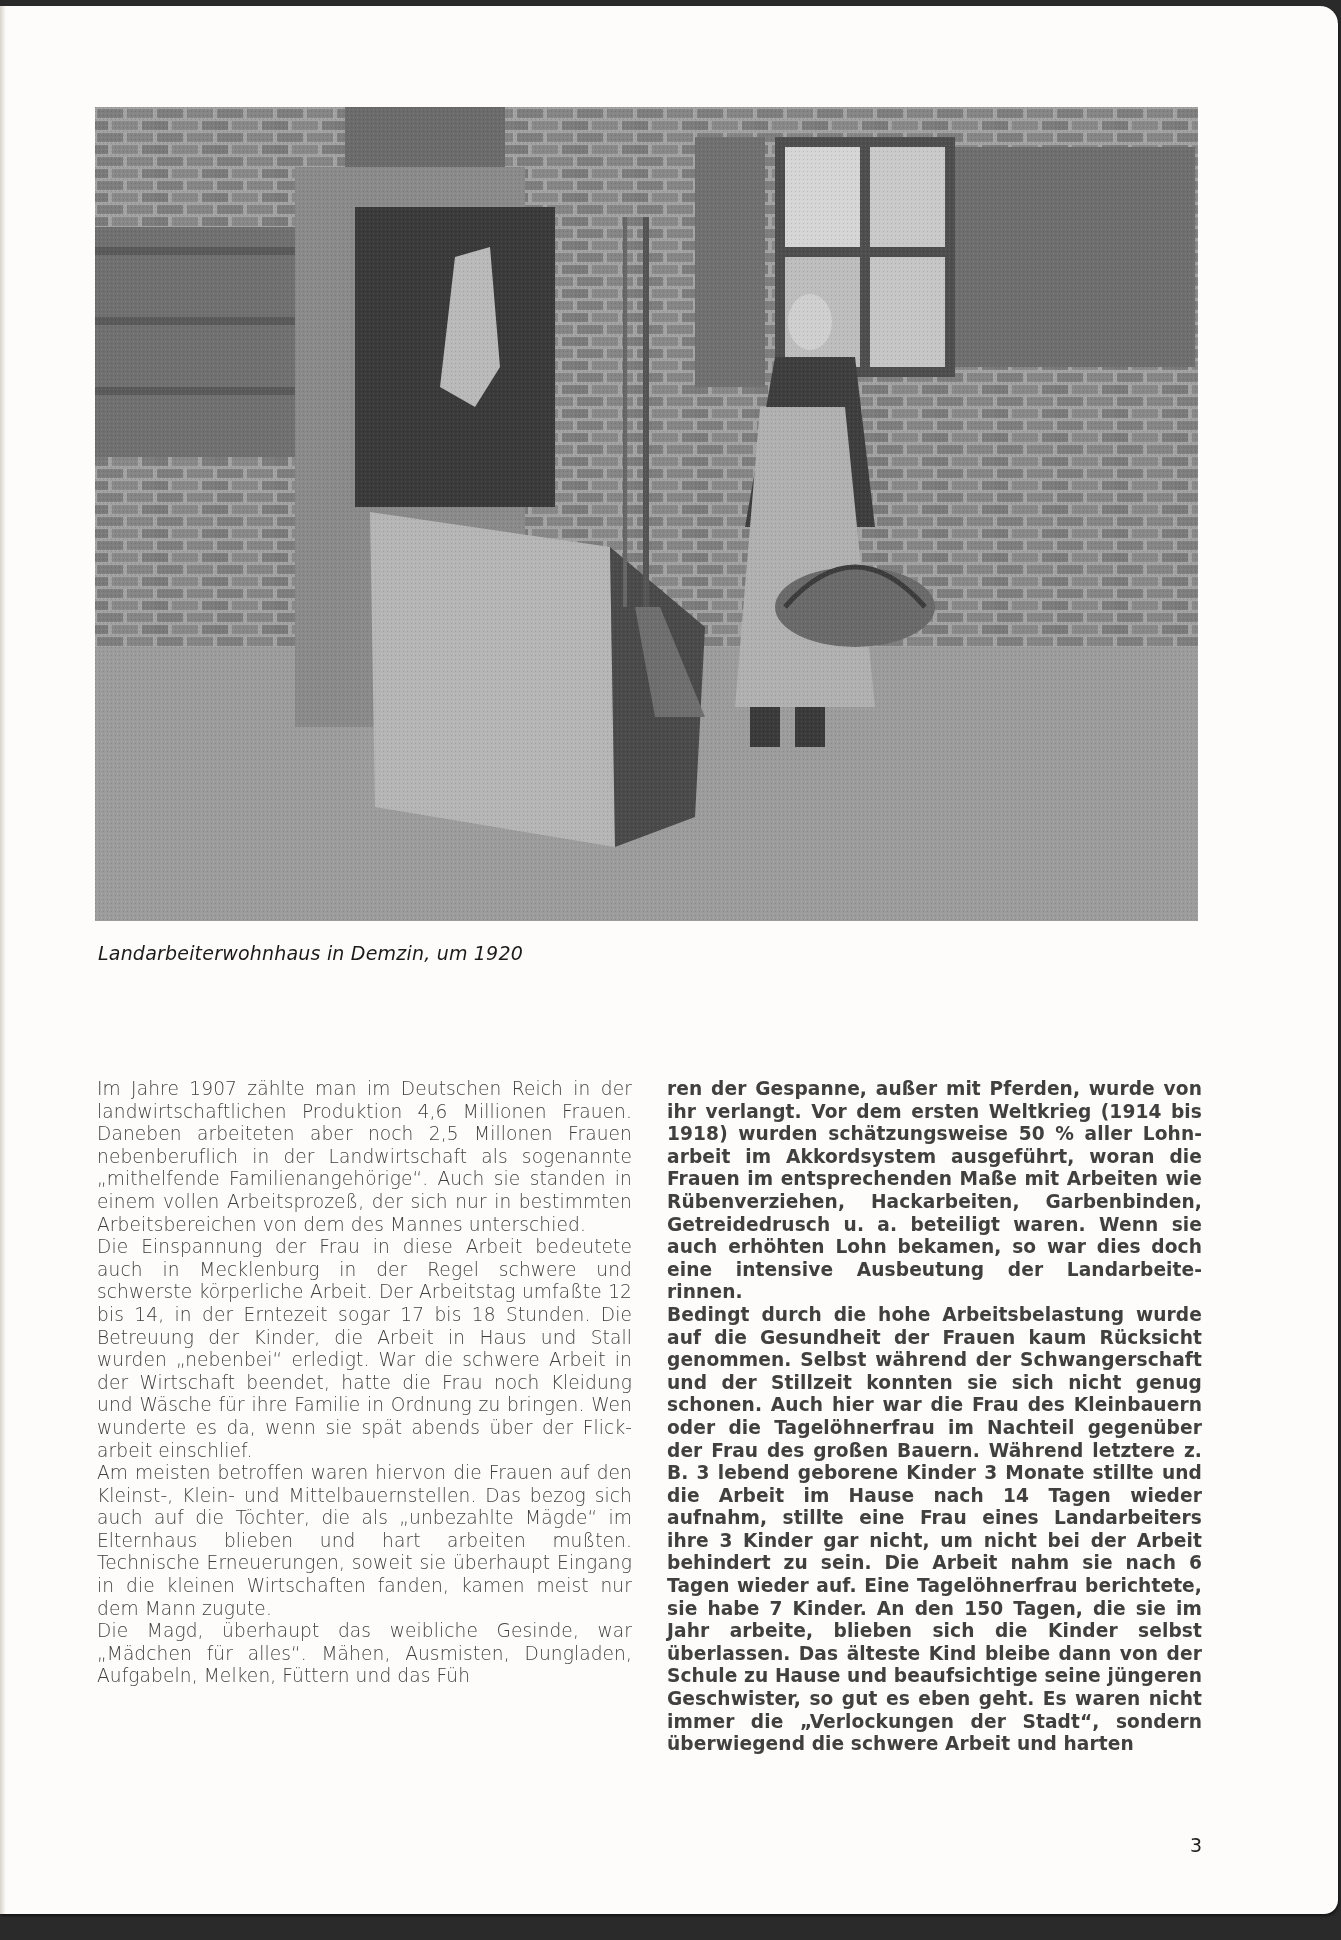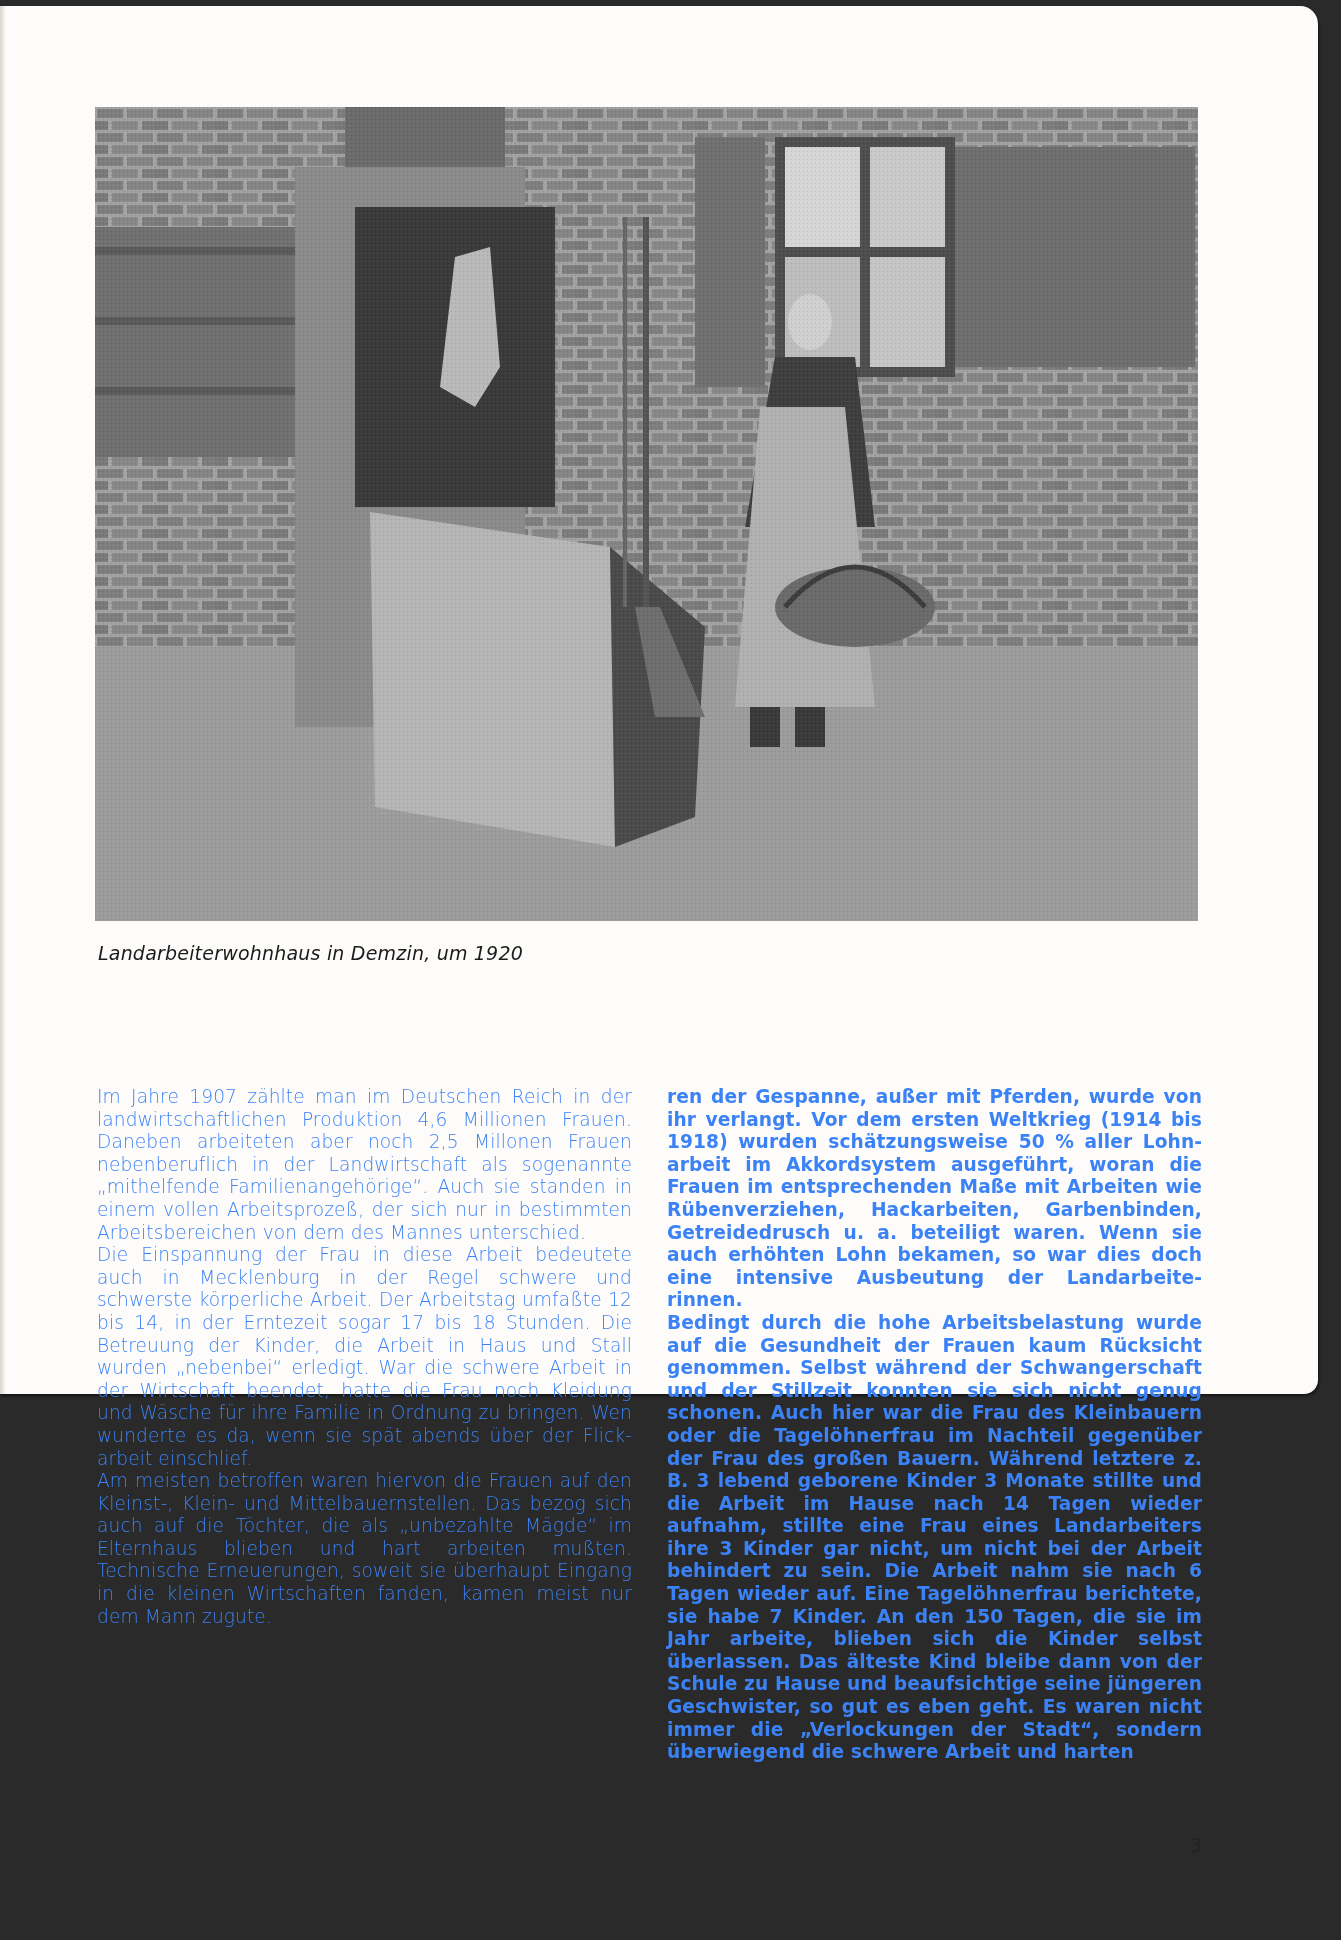--- a/index.html
+++ b/index.html
@@ -2,46 +2,46 @@
 <html><head>
 <meta charset="utf-8">
 <style>
   html, body { margin: 0; padding: 0; }
   body {
     width: 1341px; height: 1940px; position: relative; overflow: hidden;
     background: #2a2a2a;
     font-family: "DejaVu Sans", sans-serif;
   }
   .page {
-    position: absolute; left: 0; top: 6px; width: 1318px; height: 1388px;
+    position: absolute; left: 0; top: 6px; width: 1318px; height: 1908px;
     background: #fdfcfa;
     border-radius: 0 18px 14px 0;
     box-shadow: 1px 2px 3px rgba(0,0,0,0.5);
+    padding-left: 20px;
   }
   .page-edge {
     position: absolute; left: 0; top: 0; width: 6px; height: 100%;
     background: linear-gradient(to right, #d8d4cc, #fdfcfa);
   }
   .photo {
     position: absolute; left: 95px; top: 101px; width: 1103px; height: 814px;
     background: #8f8f8f; overflow: hidden;
   }
   .photo svg { display: block; }
   .caption {
     position: absolute; left: 98px; top: 936px;
     font-family: "DejaVu Sans", sans-serif; font-style: italic;
     font-size: 19px; color: #1b1b1b; letter-spacing: 0.2px;
   }
   .column {
     position: absolute; top: 1072px; width: 535px;
     font-family: "DejaVu Sans", sans-serif;
-    font-size: 18.6px; line-height: 22.6px; color: #3b82f6;
+    font-size: 18.6px; line-height: 22.6px; color: #404040;
     text-align: justify; font-weight: 300;
     letter-spacing: 0.1px;
-    margin-top: 8px;
   }
   .column p { margin: 0; text-align: justify; hyphens: manual; }
   .col-left { left: 97px; }
   .col-right { left: 667px; font-weight: bold; }
   .page-number {
     position: absolute; left: 1190px; top: 1828px;
     font-size: 19px; color: #222;
   }
 </style>
 </head>
@@ -112,20 +112,21 @@
       <rect x="0" y="0" width="1103" height="814" fill="url(#grain)"></rect>
     </svg>
   </div>
 
   <div class="caption">Landarbeiterwohnhaus in Demzin, um 1920</div>
 
   <div class="column col-left">
     <p>Im Jahre 1907 zählte man im Deutschen Reich in der landwirtschaftlichen Produktion 4,6 Millionen Frauen. Daneben arbeiteten aber noch 2,5 Millo­nen Frauen nebenberuflich in der Landwirtschaft als sogenannte „mithelfende Familienangehö­rige“. Auch sie standen in einem vollen Arbeits­prozeß, der sich nur in bestimmten Arbeitsberei­chen von dem des Mannes unterschied.</p>
     <p>Die Einspannung der Frau in diese Arbeit bedeu­tete auch in Mecklenburg in der Regel schwere und schwerste körperliche Arbeit. Der Arbeitstag umfaßte 12 bis 14, in der Erntezeit sogar 17 bis 18 Stunden. Die Betreuung der Kinder, die Arbeit in Haus und Stall wurden „nebenbei“ erledigt. War die schwere Arbeit in der Wirtschaft beendet, hatte die Frau noch Kleidung und Wäsche für ihre Familie in Ordnung zu bringen. Wen wun­derte es da, wenn sie spät abends über der Flick­arbeit einschlief.</p>
     <p>Am meisten betroffen waren hiervon die Frauen auf den Kleinst-, Klein- und Mittelbauernstellen. Das bezog sich auch auf die Töchter, die als „unbezahlte Mägde“ im Elternhaus blieben und hart arbeiten mußten. Technische Erneuerungen, soweit sie überhaupt Eingang in die kleinen Wirt­schaften fanden, kamen meist nur dem Mann zu­gute.</p>
+    <p>Die Magd, überhaupt das weibliche Gesinde, war „Mädchen für alles“. Mähen, Ausmisten, Dung­laden, Aufgabeln, Melken, Füttern und das Füh­</p>
   </div>
 
   <div class="column col-right">
     <p>ren der Gespanne, außer mit Pferden, wurde von ihr verlangt. Vor dem ersten Weltkrieg (1914 bis 1918) wurden schätzungsweise 50 % aller Lohn­arbeit im Akkordsystem ausgeführt, woran die Frauen im entsprechenden Maße mit Arbeiten wie Rübenverziehen, Hackarbeiten, Garbenbin­den, Getreidedrusch u. a. beteiligt waren. Wenn sie auch erhöhten Lohn bekamen, so war dies doch eine intensive Ausbeutung der Landarbeite­rinnen.</p>
     <p>Bedingt durch die hohe Arbeitsbelastung wurde auf die Gesundheit der Frauen kaum Rücksicht genommen. Selbst während der Schwangerschaft und der Stillzeit konnten sie sich nicht genug schonen. Auch hier war die Frau des Kleinbauern oder die Tagelöhnerfrau im Nachteil gegenüber der Frau des großen Bauern. Während letztere z. B. 3 lebend geborene Kinder 3 Monate stillte und die Arbeit im Hause nach 14 Tagen wieder aufnahm, stillte eine Frau eines Landarbeiters ihre 3 Kinder gar nicht, um nicht bei der Arbeit behindert zu sein. Die Arbeit nahm sie nach 6 Tagen wieder auf. Eine Tagelöhnerfrau berich­tete, sie habe 7 Kinder. An den 150 Tagen, die sie im Jahr arbeite, blieben sich die Kinder selbst überlassen. Das älteste Kind bleibe dann von der Schule zu Hause und beaufsichtige seine jün­geren Geschwister, so gut es eben geht. Es waren nicht immer die „Verlockungen der Stadt“, son­dern überwiegend die schwere Arbeit und harten</p>
   </div>
 
   <div class="page-number">3</div>
 </div>
 

